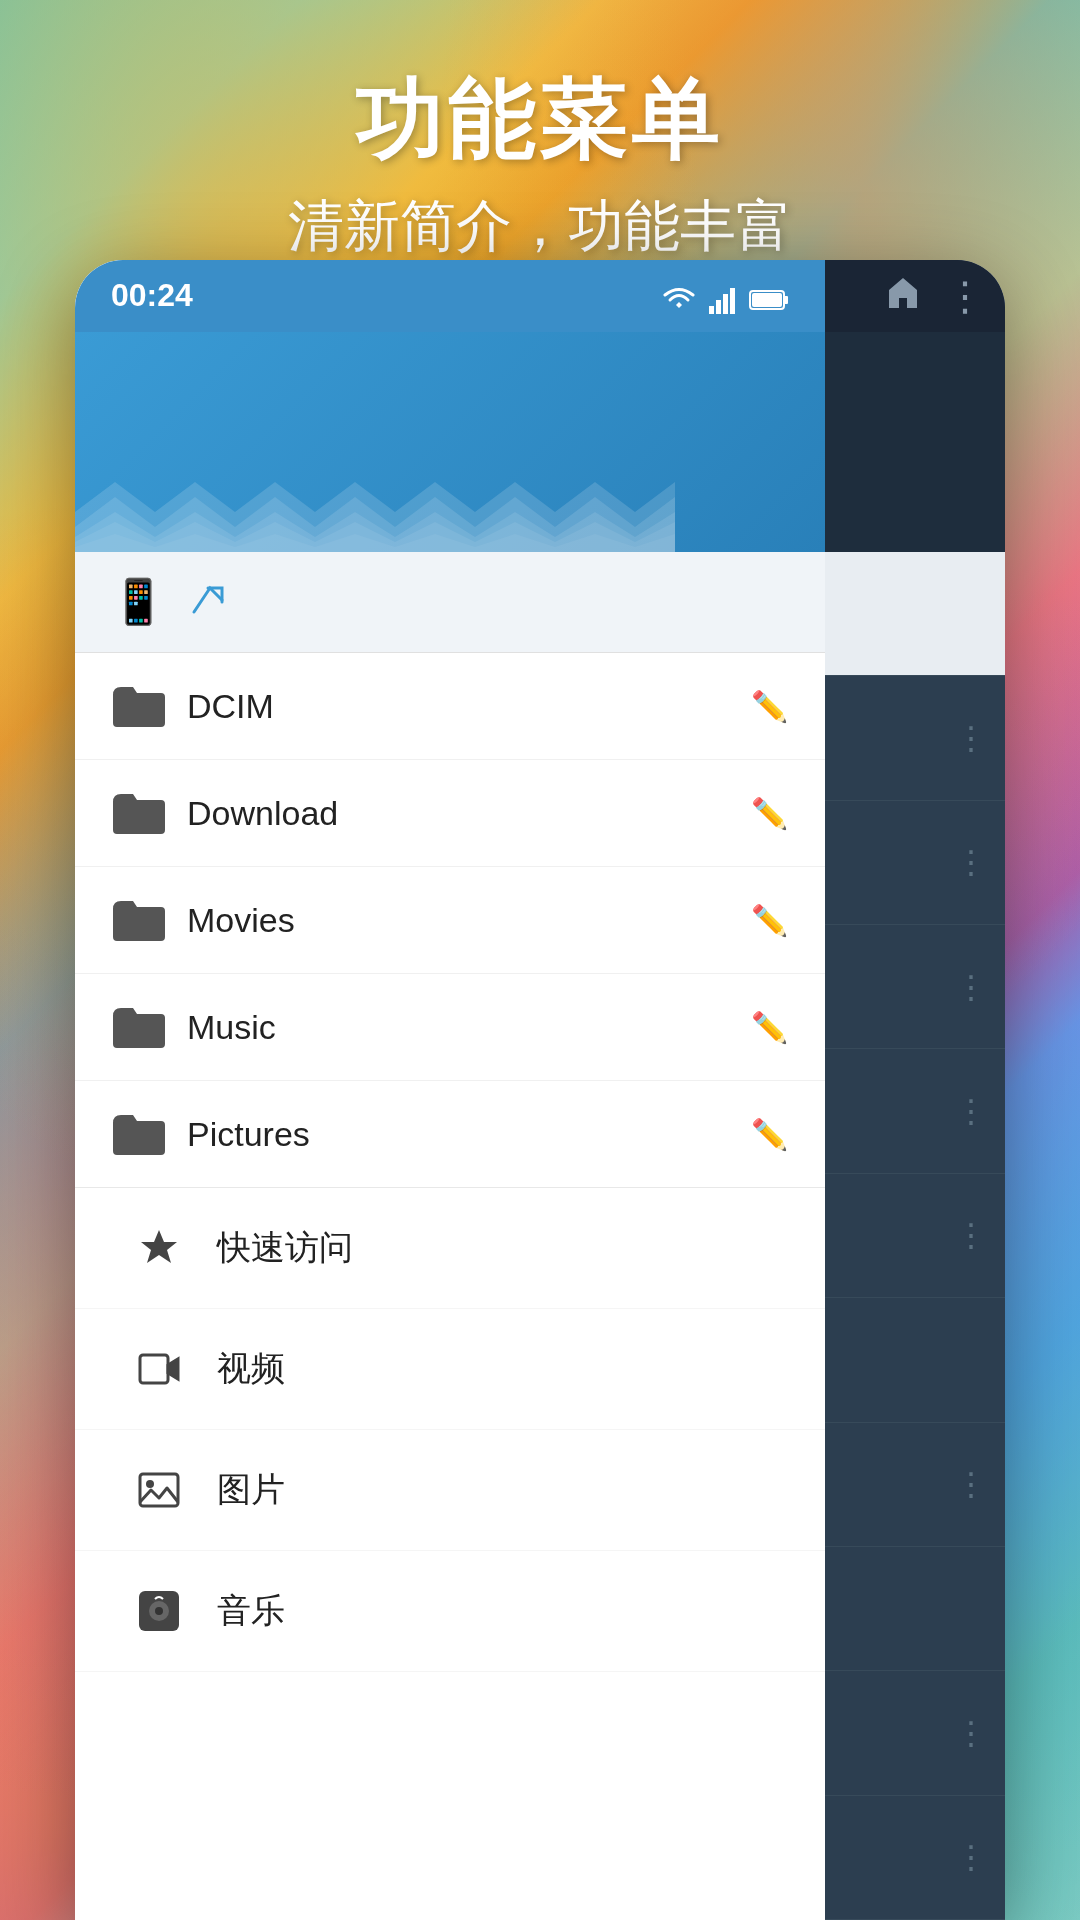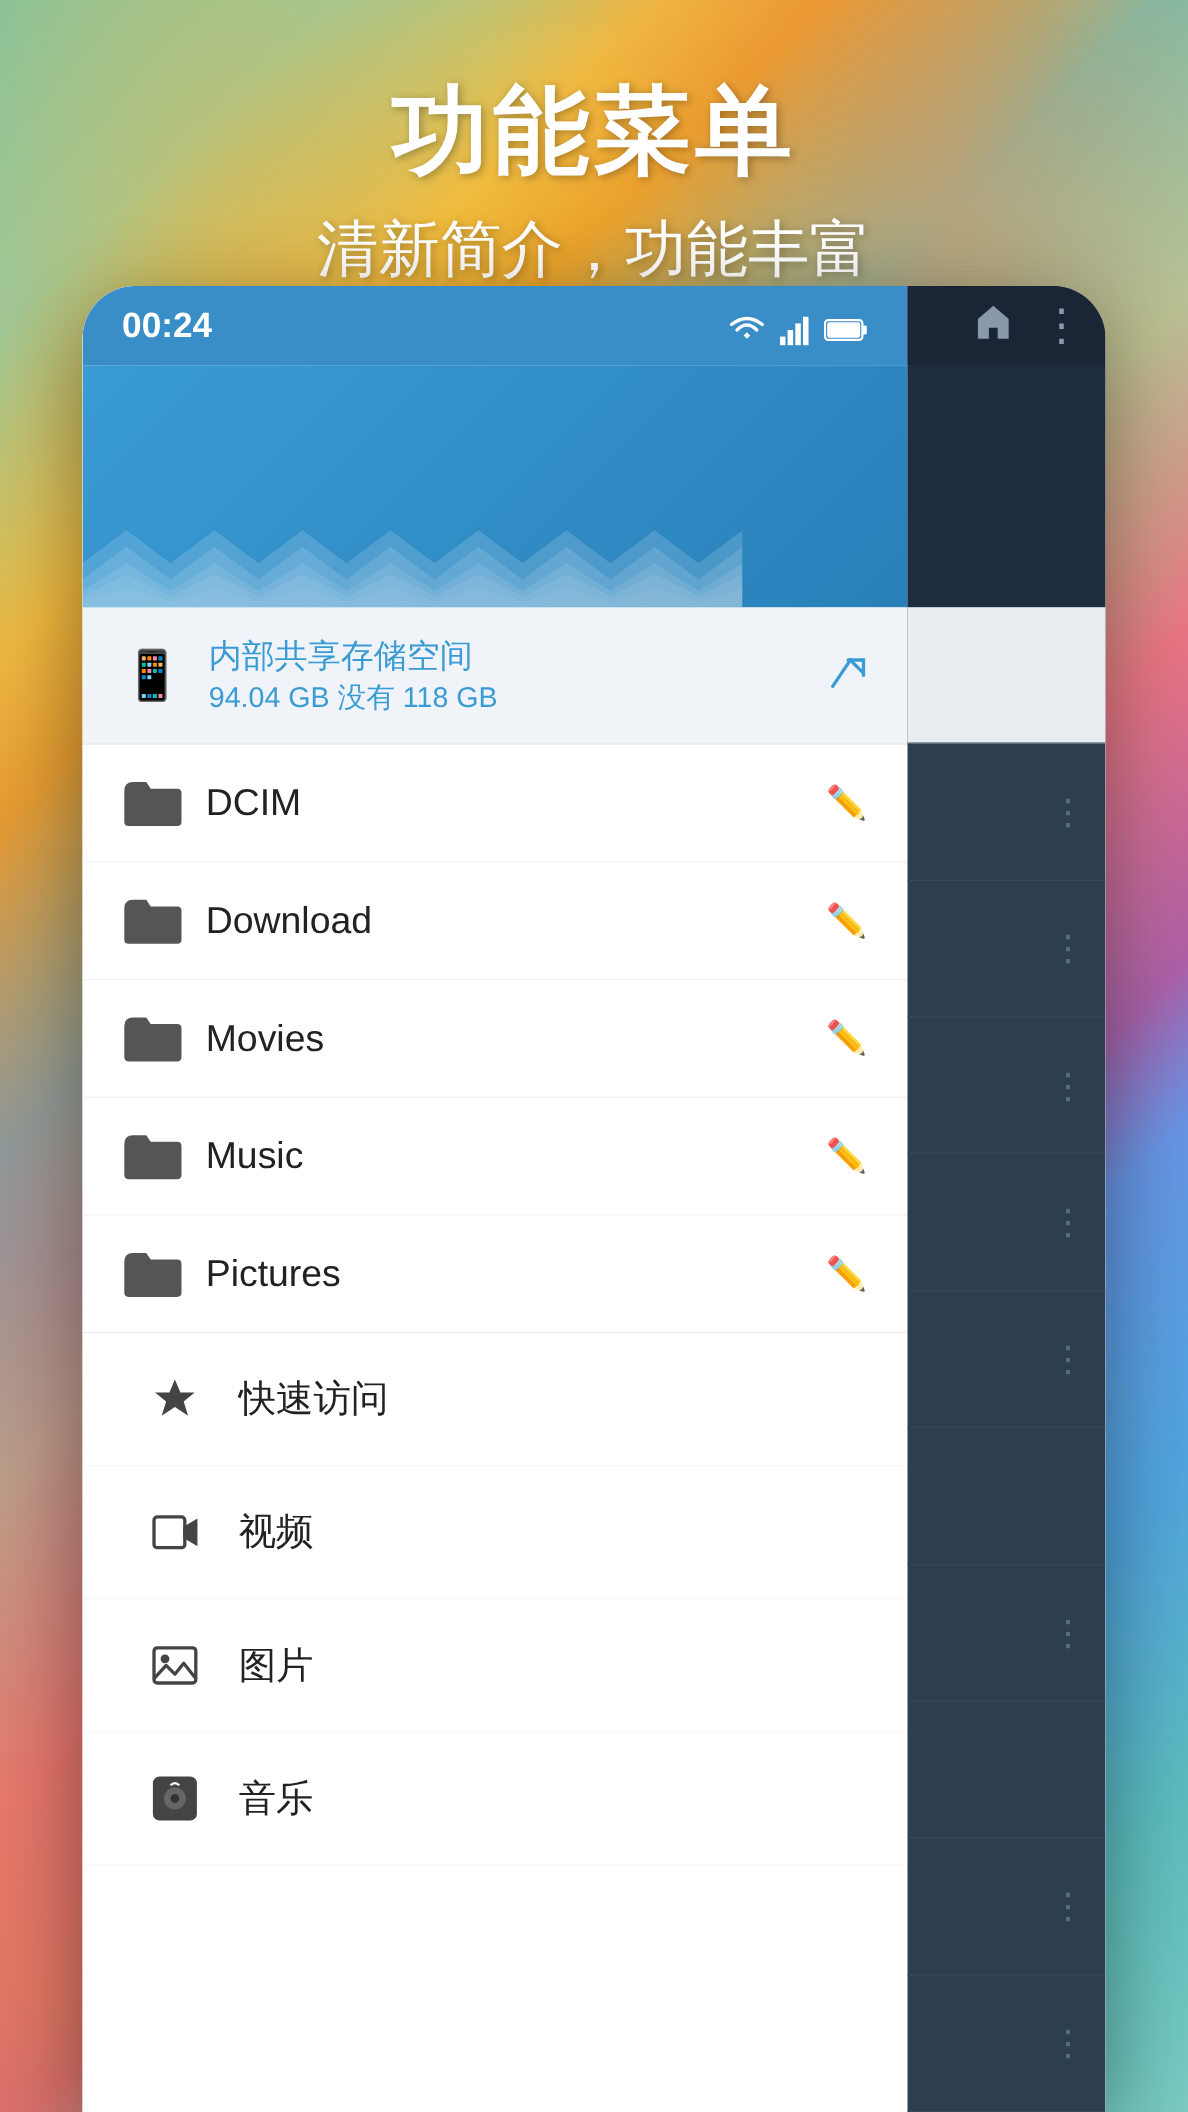--- a/index.html
+++ b/index.html
@@ -350,24 +350,20 @@
           <polygon points="0,80 0,40 40,10 80,40 120,10 160,40 200,10 240,40 280,10 320,40 360,10 400,40 440,10 480,40 520,10 560,40 600,10 600,80" fill="rgba(255,255,255,0.15)"></polygon>
           <polygon points="0,80 0,55 40,25 80,55 120,25 160,55 200,25 240,55 280,25 320,55 360,25 400,55 440,25 480,55 520,25 560,55 600,25 600,80" fill="rgba(255,255,255,0.12)"></polygon>
           <polygon points="0,80 0,65 40,40 80,65 120,40 160,65 200,40 240,65 280,40 320,65 360,40 400,65 440,40 480,65 520,40 560,65 600,40 600,80" fill="rgba(255,255,255,0.1)"></polygon>
           <polygon points="0,80 0,70 40,50 80,70 120,50 160,70 200,50 240,70 280,50 320,70 360,50 400,70 440,50 480,70 520,50 560,70 600,50 600,80" fill="rgba(255,255,255,0.08)"></polygon>
           <polygon points="0,80 0,75 40,62 80,75 120,62 160,75 200,62 240,75 280,62 320,75 360,62 400,75 440,62 480,75 520,62 560,75 600,62 600,80" fill="rgba(255,255,255,0.06)"></polygon>
         </svg>
       </div>
 
       <div class="storage-item">
         <span class="storage-icon">📱</span>
-        <div class="storage-info">
-          <div class="storage-name">内部共享存储空间</div>
-          <div class="storage-space">94.04 GB 没有 118 GB</div>
-        </div>
         <span class="storage-arrow">
           <svg width="36" height="36" viewBox="0 0 36 36" fill="none">
             <polyline points="4,32 20,8 32,20" stroke="#3a9bd5" stroke-width="3" fill="none" stroke-linecap="round"></polyline>
             <polyline points="18,8 32,8 32,22" stroke="#3a9bd5" stroke-width="3" fill="none" stroke-linecap="round"></polyline>
           </svg>
         </span>
       </div>
 
       <div class="folder-list">
 

